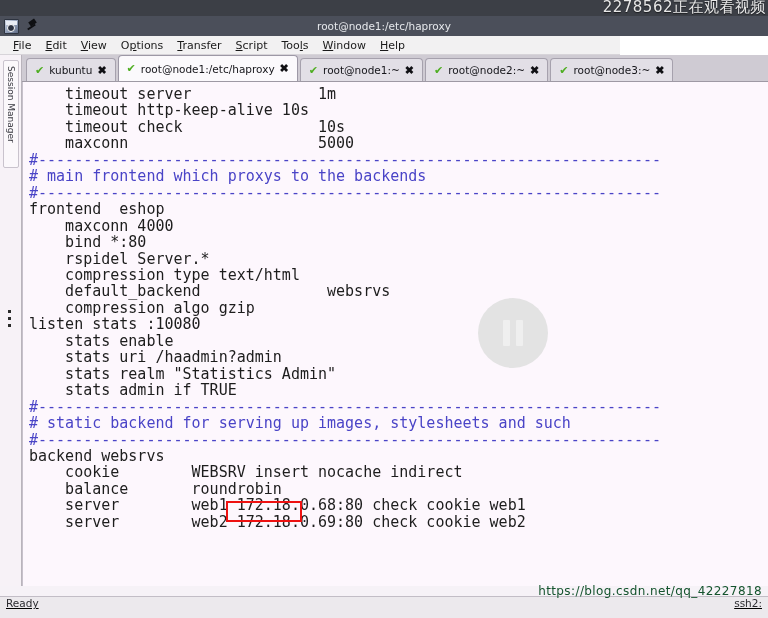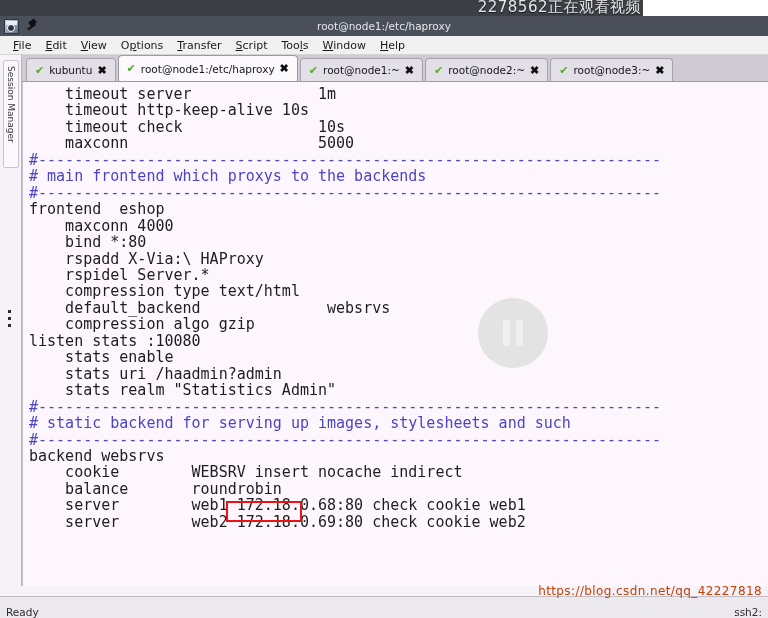--- a/index.html
+++ b/index.html
@@ -12,21 +12,21 @@
   }
   #app {
     position: relative;
     width: 768px; height: 618px;
     background: #ffffff;
   }
 
   
   .video-top-strip {
     position: absolute; left: 0; top: 0;
-    width: 643px; height: 16px;
+    width: 768px; height: 16px;
     background: #3c3f46;
     z-index: 40;
     text-decoration: underline;
   }
   .watching-label {
     position: absolute; right: 2px; top: -2px;
     color: #e8e8e8;
     font-size: 15px;
     letter-spacing: .5px;
     white-space: nowrap;
@@ -75,21 +75,21 @@
     position: absolute; left: 0; right: 0; text-align: center;
     color: #e6e8ec;
     font-size: 10.5px;
     font-family: "DejaVu Sans", sans-serif;
     pointer-events: none;
   }
 
   
   .menubar {
     position: absolute; left: 0; top: 36px;
-    width: 768px; height: 19px;
+    width: 620px; height: 19px;
     background: #f2f1f2;
     border-bottom: 1px solid #d7d4d9;
     display: flex; align-items: center;
     padding-left: 6px;
   }
   .menu-item {
     font-size: 11px;
     color: #1a1a1a;
     padding: 1px 7px;
     cursor: default;
@@ -226,36 +226,37 @@
     width: 7px; height: 26px;
     background: #efefef;
     border-radius: 1px;
   }
 
   
   .watermark {
     position: absolute;
     right: 6px; bottom: 20px;
     font-size: 12px;
-    color: #c2410c;
+    color: #14532d;
     letter-spacing: .4px;
     z-index: 30;
     font-family: "DejaVu Sans", sans-serif;
     white-space: nowrap;
   }
 
   
   .statusbar {
     position: absolute; left: 0; bottom: 0;
     width: 768px; height: 22px;
     background: #ece9ed;
     border-top: 1px solid #c2bdc6;
-    display: flex; align-items: flex-end;
+    display: flex; align-items: flex-start;
     justify-content: space-between;
     padding: 0 6px;
+    text-decoration: underline;
   }
   .statusbar .s-text {
     font-size: 10.5px;
     color: #2b2b30;
     font-family: "DejaVu Sans", sans-serif;
   }
   .statusbar-fill {
     position:absolute; left:0; bottom:22px; width:768px; height:10px;
     background:#f6f2f7;
   }
@@ -335,30 +336,30 @@
         <div class="line">    timeout http-keep-alive 10s</div>
         <div class="line">    timeout check               10s</div>
         <div class="line">    maxconn                     5000</div>
         <div class="line"></div>
         <div class="line comment">#---------------------------------------------------------------------</div>
         <div class="line comment"># main frontend which proxys to the backends</div>
         <div class="line comment">#---------------------------------------------------------------------</div>
         <div class="line">frontend  eshop</div>
         <div class="line">    maxconn 4000</div>
         <div class="line">    bind *:80</div>
-        <div class="line">    rspadd X-Via:\ HAProxy</div>
         <div class="line">    rspidel Server.*</div>
         <div class="line">    compression type text/html</div>
         <div class="line">    default_backend              websrvs</div>
         <div class="line">    compression algo gzip</div>
         <div class="line"></div>
         <div class="line">listen stats :10080</div>
         <div class="line">    stats enable</div>
         <div class="line">    stats uri /haadmin?admin</div>
         <div class="line">    stats realm "Statistics Admin"</div>
+        <div class="line">    stats admin if TRUE</div>
         <div class="line comment">#---------------------------------------------------------------------</div>
         <div class="line comment"># static backend for serving up images, stylesheets and such</div>
         <div class="line comment">#---------------------------------------------------------------------</div>
         <div class="line">backend websrvs</div>
         <div class="line">    cookie        WEBSRV insert nocache indirect</div>
         <div class="line">    balance       roundrobin</div>
         <div class="line">    server        web1 172.18.0.68:80 check cookie web1</div>
         <div class="line">    server        web2 172.18.0.69:80 check cookie web2</div>
       </div>
   </div>

